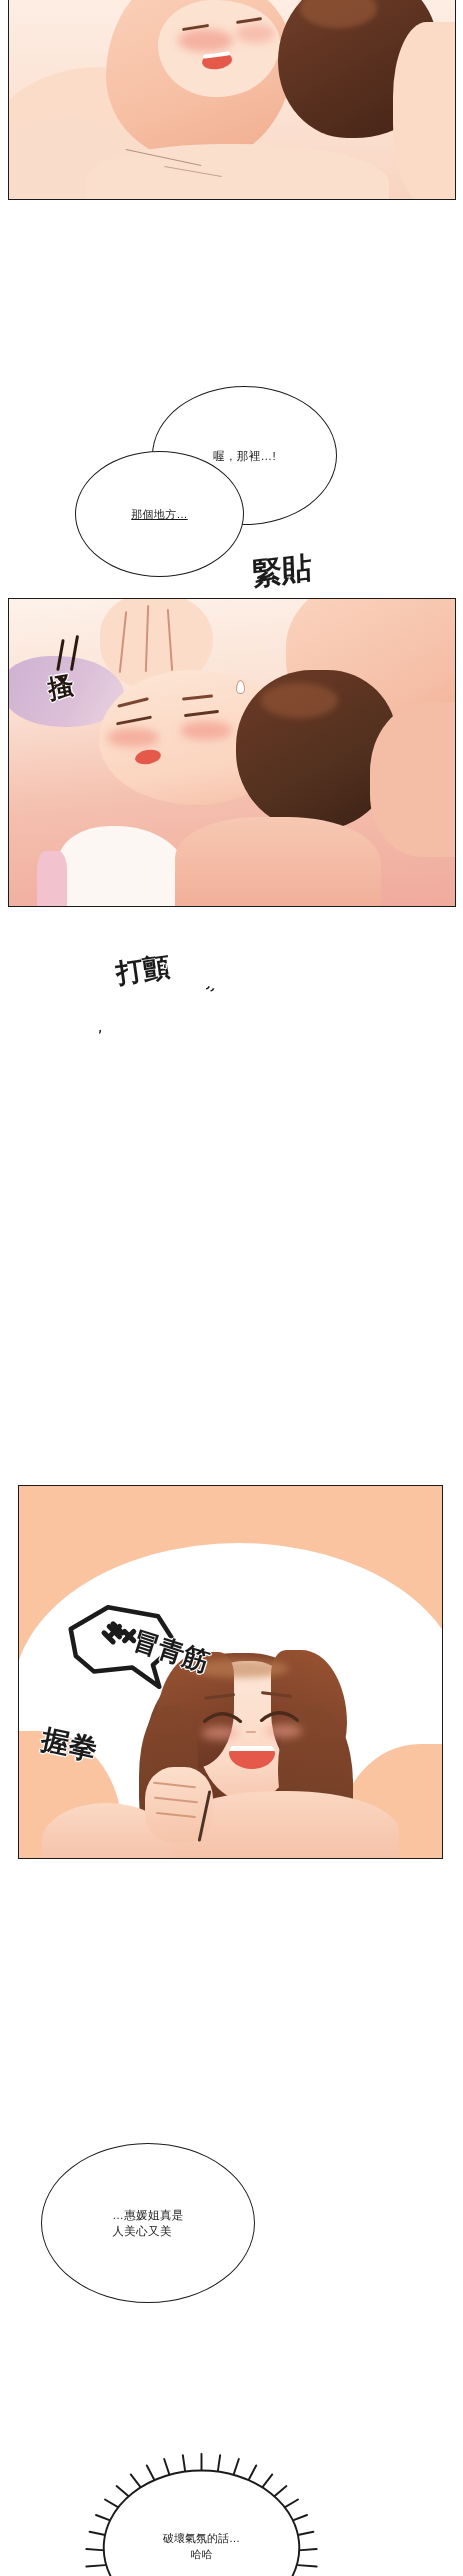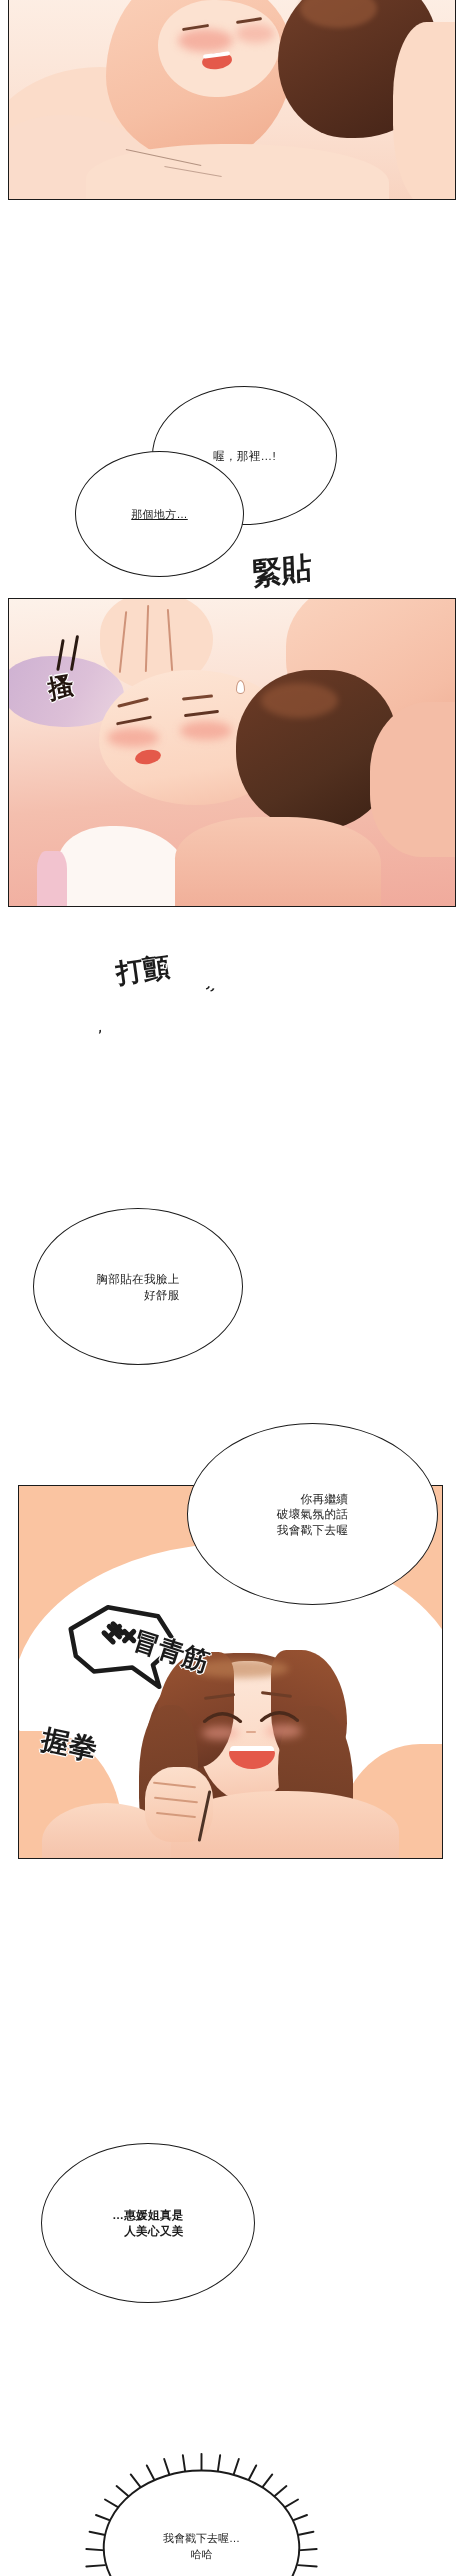--- a/index.html
+++ b/index.html
@@ -26,21 +26,21 @@
 
   
   .bubble {
     position:absolute;
     background:#ffffff;
     border:1.9px solid #1b1b1b;
     border-radius:50%;
     display:flex;
     align-items:center;
     justify-content:center;
-    text-align:right;
+    text-align:left;
     color:#1b1b1b;
     line-height:1.35;
     z-index:40;
   }
   .bubble .txt {
     white-space:pre-line;
     font-size:11px;
     letter-spacing:0.3px;
     padding:0 7.7px;
   }
@@ -227,35 +227,26 @@
   <div class="sfx" style="left:164px; top:961px; font-size:14px;"><span style="transform:rotate(-25deg);">‘</span></div>
   <div class="sfx" style="left:204px; top:984px; font-size:14px;"><span style="transform:rotate(25deg);">’’</span></div>
   <div class="sfx" style="left:97px; top:1020px; font-size:13px;"><span style="transform:rotate(-15deg);">‚</span></div>
 
 
   <svg class="tail" width="39" height="50" viewBox="0 0 60 78" style="left:335px; top:951px;">
     <path d="M30 4 L46 66 L10 58 Z" fill="#ffffff" stroke="#1b1b1b" stroke-width="3"></path>
     <path d="M12 56 L46 62" stroke="#ffffff" stroke-width="8"></path>
   </svg>
 
-  <div class="bubble big" style="left:33px; top:1208px; width:210px; height:157px;">
-    <span class="txt">胸部貼在我臉上
-好舒服</span>
-  </div>
 
   <svg class="tail" width="45" height="39" viewBox="0 0 70 60" style="left:57px; top:1336px;">
     <path d="M50 4 L6 44 L54 40 Z" fill="#ffffff" stroke="#1b1b1b" stroke-width="3"></path>
     <path d="M50 6 L54 38" stroke="#ffffff" stroke-width="8"></path>
   </svg>
 
-  <div class="bubble big" style="left:187px; top:1423px; width:251px; height:182px;">
-    <span class="txt">你再繼續
-破壞氣氛的話
-我會戳下去喔</span>
-  </div>
 
   <svg class="tail" width="58" height="71" viewBox="0 0 90 110" style="left:377px; top:1558px;">
     <path d="M14 4 L40 96 L54 24 Z" fill="#ffffff" stroke="#1b1b1b" stroke-width="3"></path>
     <path d="M16 6 L52 22" stroke="#ffffff" stroke-width="9"></path>
   </svg>
 
   <div class="panel" style="left:18px; top:1485px; width:425px; height:374px; background:#fac4a1;">
 
     <div class="peach-bg" style="left:0; top:0; width:425px; height:374px; background:#fac4a1;"></div>
 
@@ -336,21 +327,21 @@
 
     <div class="skin-lite" style="left:126px; top:281px; width:68px; height:75px; border-radius:42% 42% 38% 38%;
                 background:linear-gradient(175deg,#fce0cd 0%,#f6c3a8 100%); border:0;"></div>
     <div class="line" style="left:134px; top:298px; width:43px; height:1.9px; border-radius:1.9px; transform:rotate(6deg); background:#d49a7c;"></div>
     <div class="line" style="left:135px; top:313px; width:44px; height:1.9px; border-radius:1.9px; transform:rotate(6deg); background:#d49a7c;"></div>
     <div class="line" style="left:137px; top:328px; width:40px; height:1.9px; border-radius:1.9px; transform:rotate(6deg); background:#d49a7c;"></div>
 
     <div class="line" style="left:184px; top:304px; width:3.2px; height:52px; border-radius:2.6px; transform:rotate(12deg); background:#4d3326;"></div>
   </div>
 
-  <div class="bubble big" style="left:41px; top:2143px; width:214px; height:160px;font-weight:bold;">
+  <div class="bubble big" style="left:41px; top:2143px; width:214px; height:160px;">
     <span class="txt">…惠媛姐真是
 人美心又美</span>
   </div>
 
   <svg class="tail" width="45" height="43" viewBox="0 0 70 66" style="left:63px; top:2255px;">
     <path d="M56 4 L10 50 L58 44 Z" fill="#ffffff" stroke="#1b1b1b" stroke-width="3"></path>
     <path d="M56 6 L58 42" stroke="#ffffff" stroke-width="8"></path>
   </svg>
 
 
@@ -385,19 +376,19 @@
         <line x1="369" y1="181" x2="340" y2="179"></line>
         <line x1="364" y1="208" x2="336" y2="202"></line>
         <line x1="354" y1="234" x2="328" y2="224"></line>
         <line x1="340" y1="258" x2="316" y2="244"></line>
         <line x1="322" y1="279" x2="301" y2="261"></line>
         <line x1="300" y1="297" x2="283" y2="275"></line>
       </g>
       <ellipse cx="190" cy="152" rx="152" ry="120" fill="#ffffff" stroke="#1b1b1b" stroke-width="3"></ellipse>
     </svg>
     <div class="inner" style="background:transparent; border:0;">
-      <span class="txt">我會戳下去喔…
+      <span class="txt">破壞氣氛的話…
 哈哈</span>
     </div>
   </div>
 
 </div>
 
 
 </body></html>

